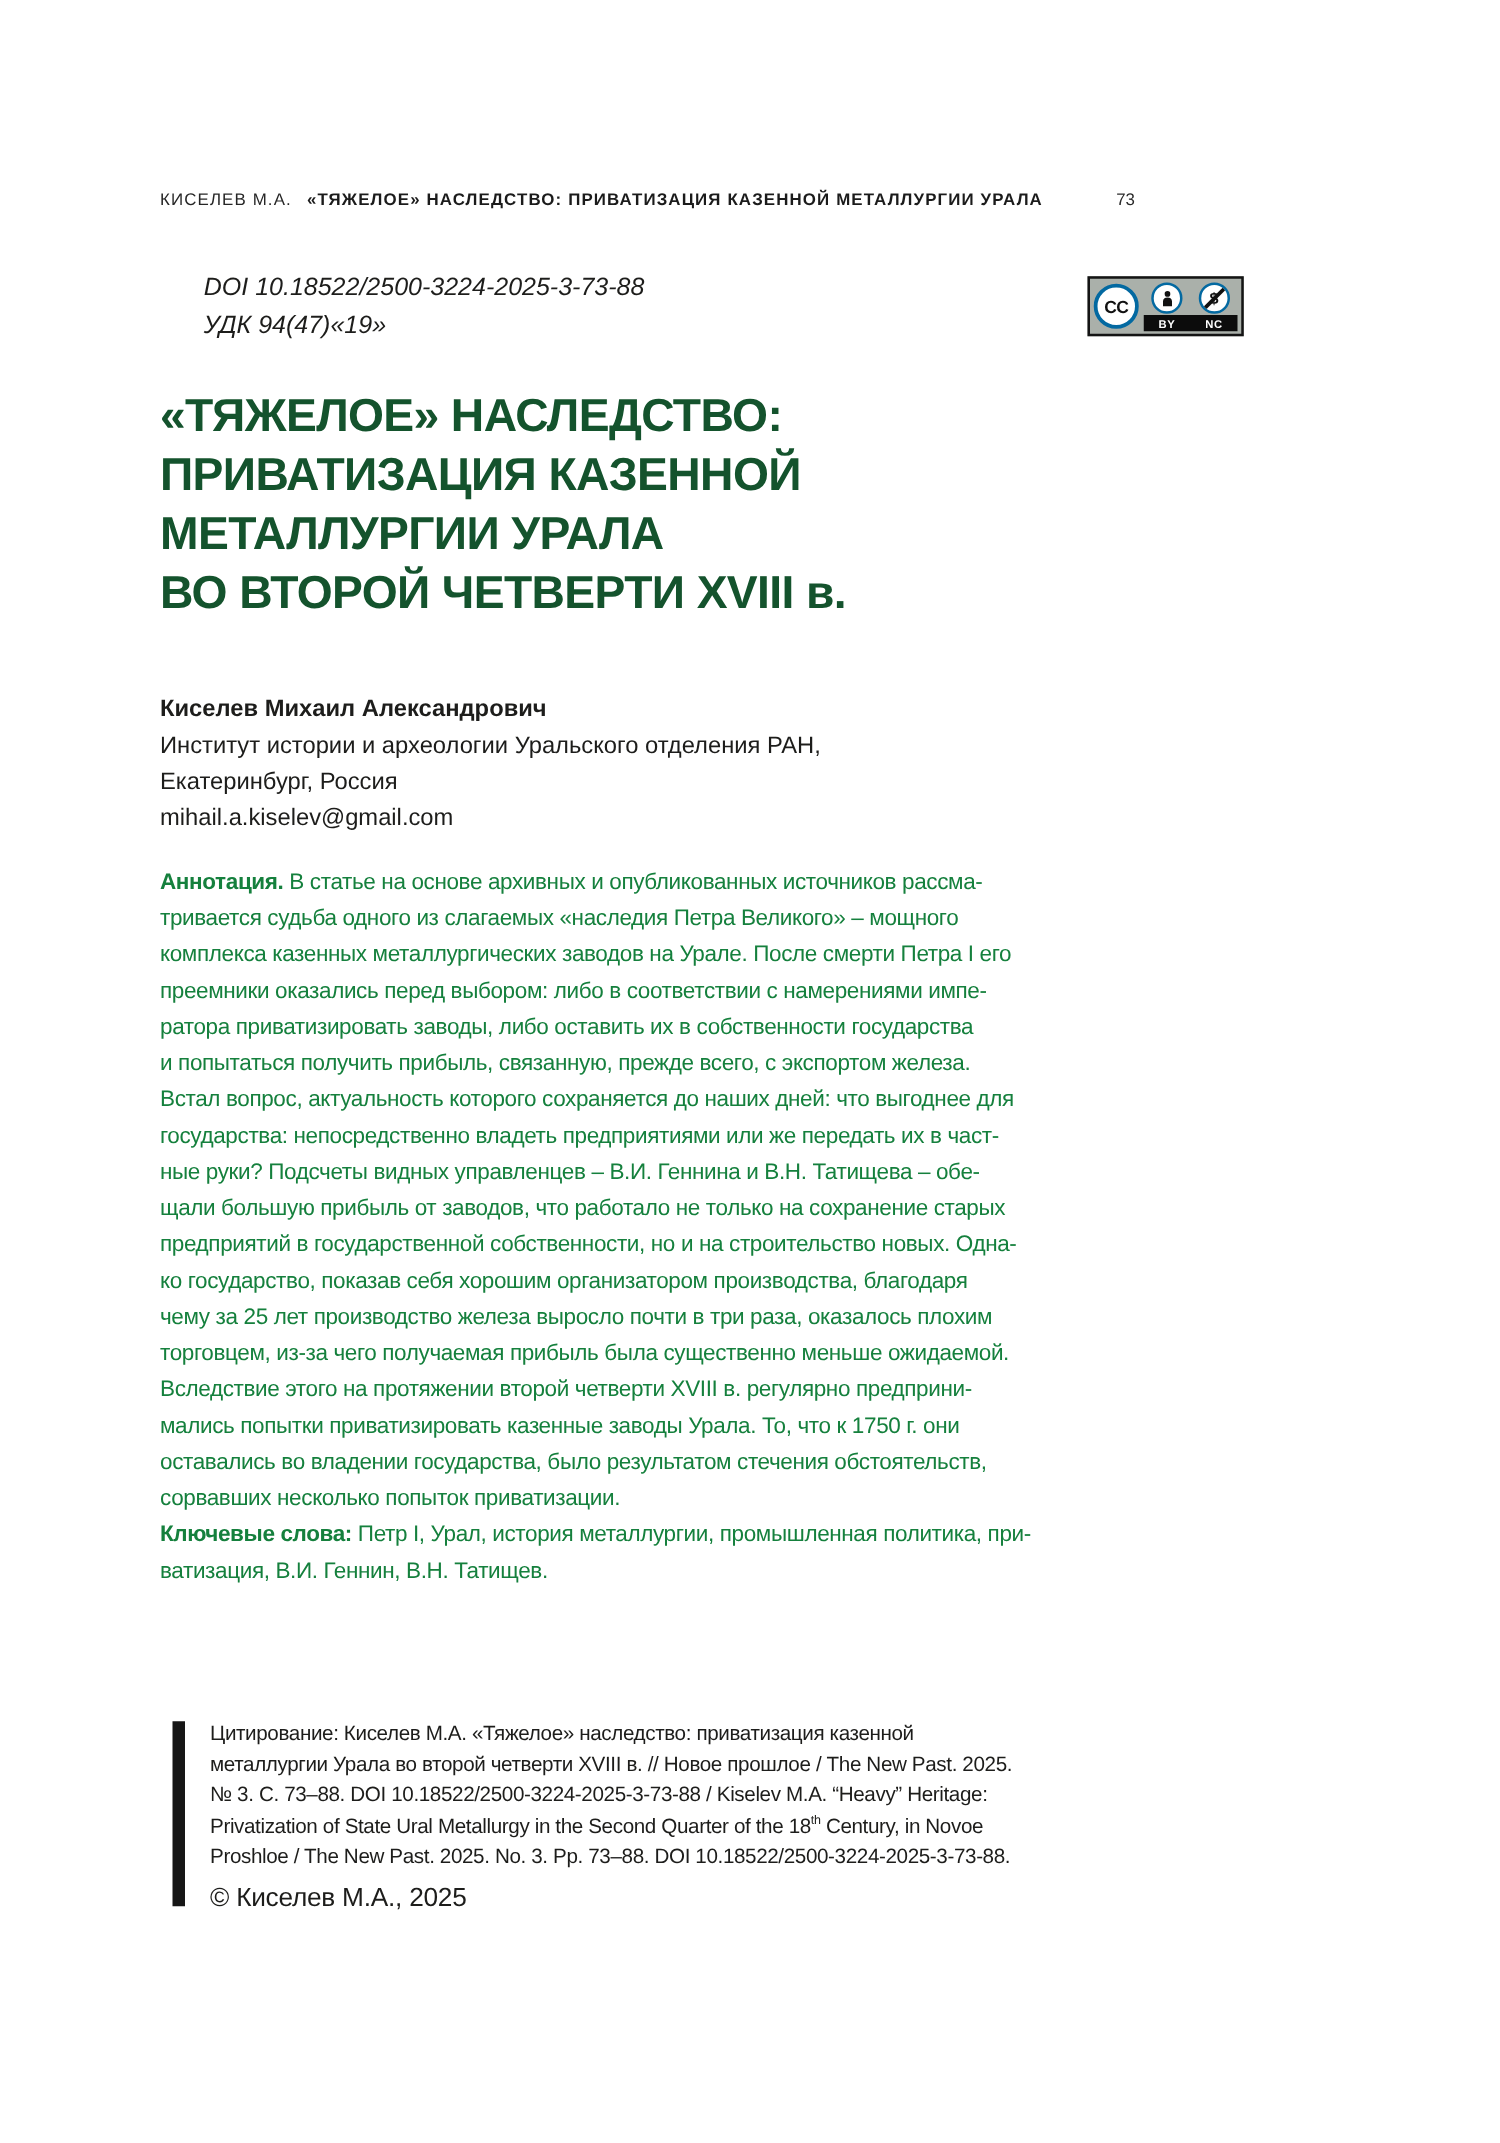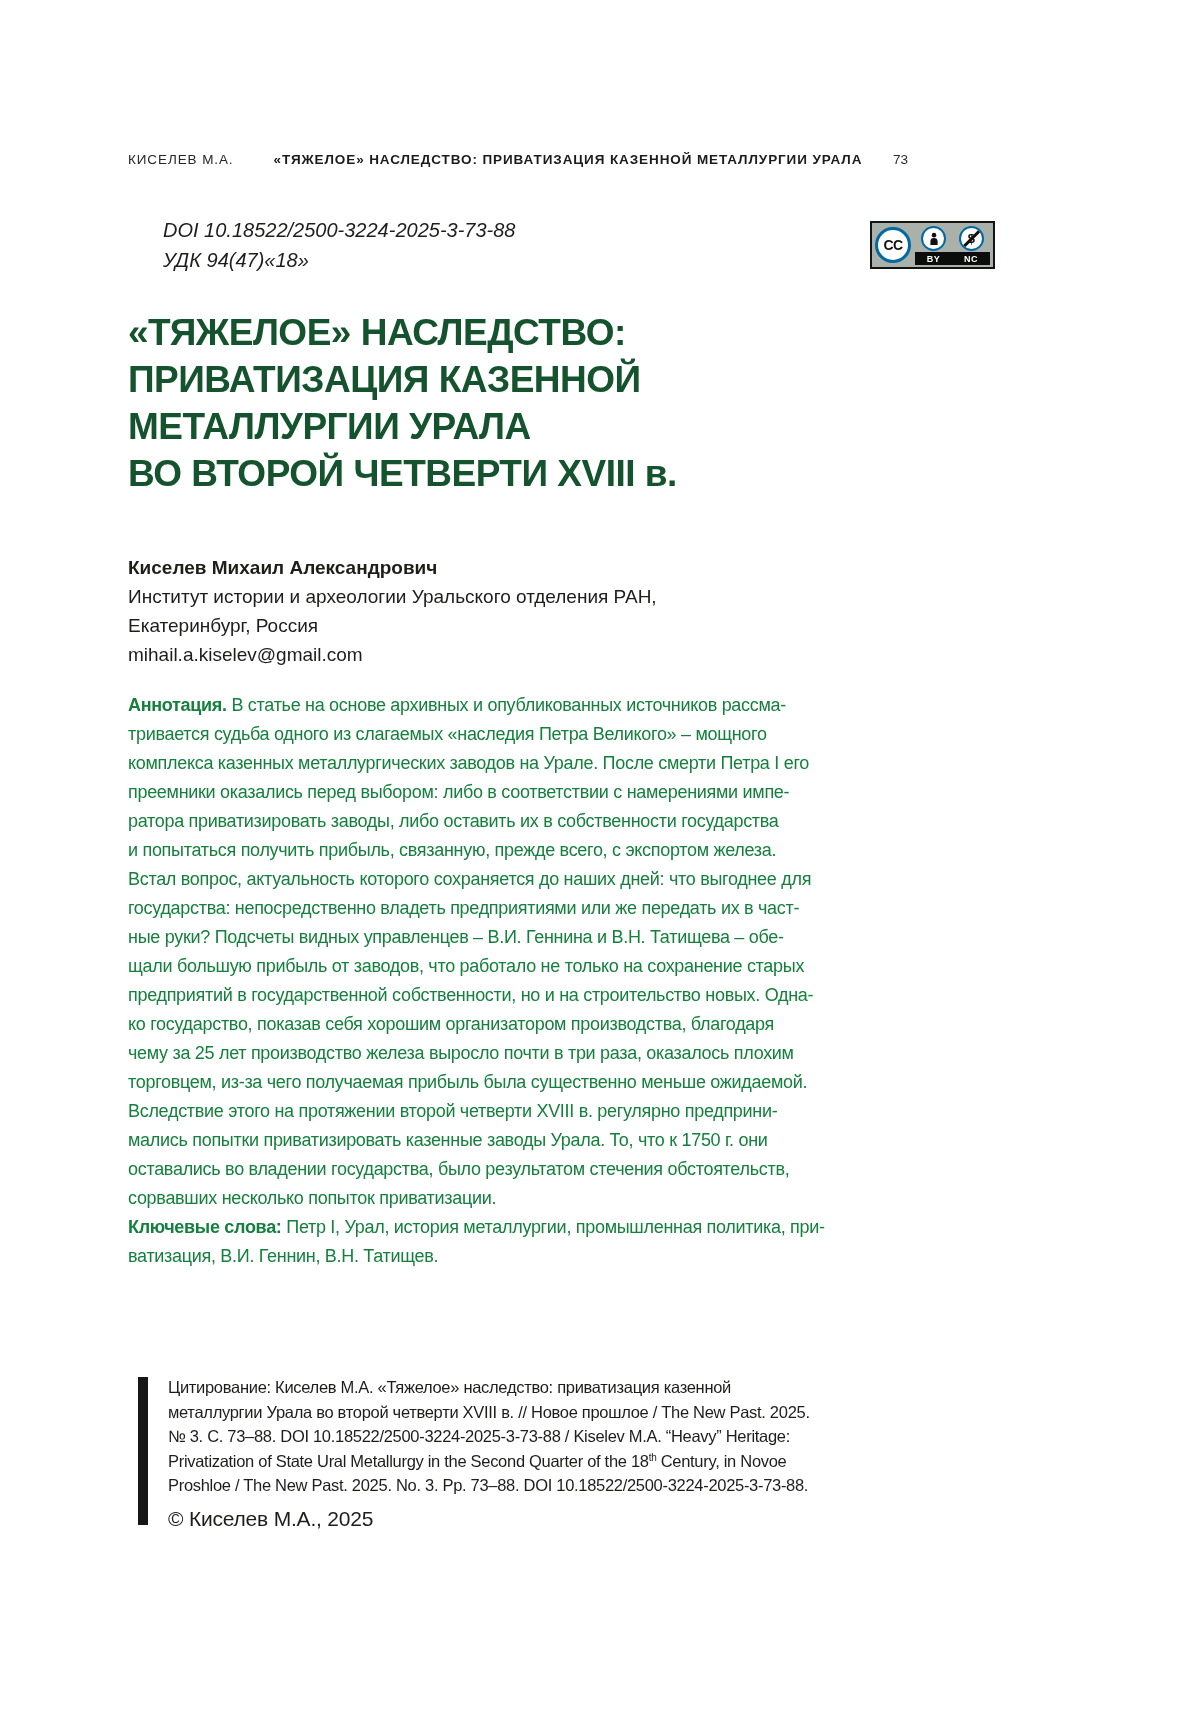--- a/index.html
+++ b/index.html
@@ -17,21 +17,21 @@
   }
   
   .running-header {
     display: flex;
     align-items: baseline;
     font-size: 13.5px;
     letter-spacing: 0.9px;
     white-space: nowrap;
     color: #262626;
   }
-  .rh-author { font-weight: 400; margin-right: 40px; }
+  .rh-author { font-weight: 400; margin-right: 12px; }
   .rh-title  { font-weight: 700; color: #1b1b1b; }
   .rh-page   { margin-left: auto; font-weight: 400; letter-spacing: 0; color: #2a2a2a; }
 
   
   .meta { margin-top: 48px; font-style: italic; font-size: 20px; line-height: 30px; margin-left: 35px; }
   .meta div { white-space: nowrap; }
 
   
   .cc-badge {
     position: absolute;
@@ -115,21 +115,21 @@
 <div class="page">
 
   <div class="running-header">
     <span class="rh-author">КИСЕЛЕВ М.А.</span>
     <span class="rh-title">«ТЯЖЕЛОЕ» НАСЛЕДСТВО: ПРИВАТИЗАЦИЯ КАЗЕННОЙ МЕТАЛЛУРГИИ УРАЛА</span>
     <span class="rh-page">73</span>
   </div>
 
   <div class="meta">
     <div>DOI 10.18522/2500-3224-2025-3-73-88</div>
-    <div>УДК 94(47)«18»</div>
+    <div>УДК 94(47)«19»</div>
   </div>
 
   <div class="cc-badge">
     <div class="cc-circle cc-main">
       <span>CC</span>
     </div>
     <div class="cc-right">
       <div class="cc-icons-row">
         <div class="cc-circle cc-small">
           <svg viewBox="0 0 24 24" width="16" height="16" aria-hidden="true">

